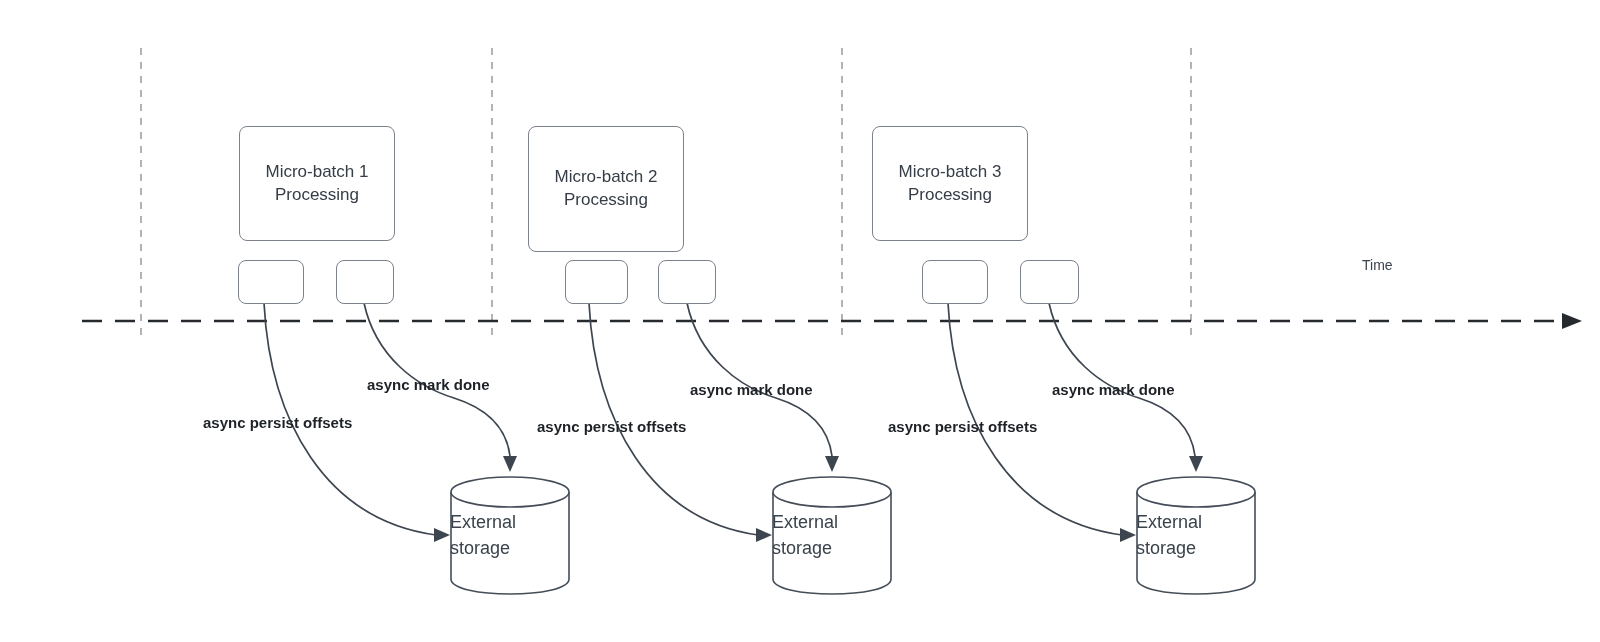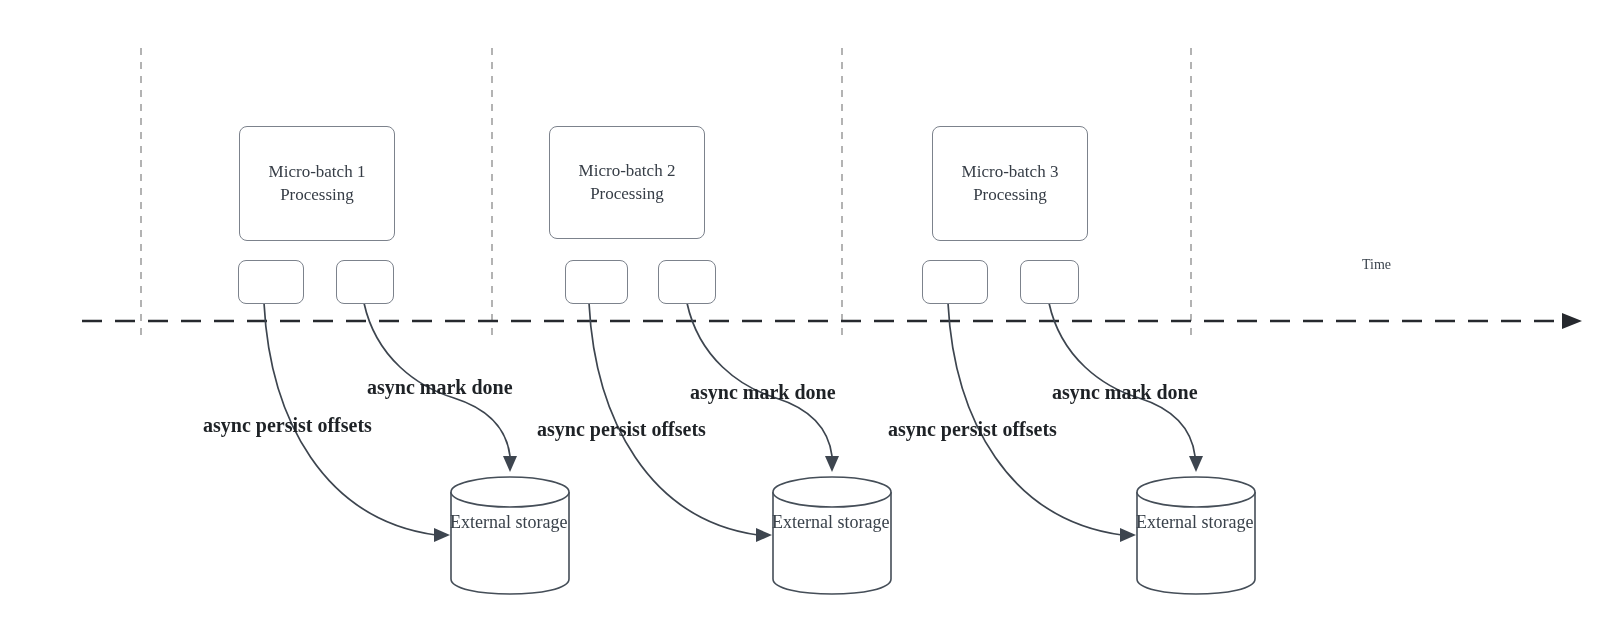--- a/index.html
+++ b/index.html
@@ -1,21 +1,21 @@
 <!DOCTYPE html>
 <html><head>
 <meta charset="utf-8">
 <style>
   html, body { margin: 0; padding: 0; background: #ffffff; }
   .canvas {
     position: relative;
     width: 1600px;
     height: 642px;
     background: #ffffff;
-    font-family: Liberation Serif, serif;
+    font-family: Liberation Sans, sans-serif;
     overflow: hidden;
   }
   .overlay { position: absolute; left: 0; top: 0; }
   .node {
     position: absolute;
     background: #ffffff;
     border: 1.5px solid #7c828c;
     border-radius: 8px;
     box-sizing: border-box;
   }
@@ -25,21 +25,21 @@
     justify-content: center;
     text-align: center;
     font-size: 17px;
     line-height: 1.35;
     color: #363d46;
     padding: 0 14px;
   }
   .blabel {
     position: absolute;
     font-weight: bold;
-    font-size: 20px;
+    font-size: 15px;
     color: #1e2226;
     white-space: nowrap;
   }
   .storage-label {
     position: absolute;
     width: 120px;
     font-size: 18px;
     line-height: 1.45;
     color: #3a424b;
   }
@@ -98,30 +98,30 @@
   <div>
     <div class="node main-box" style="left:239px; top:126px; width:156px; height:115px;">Micro-batch 1 Processing</div>
     <div class="node" style="left:238px; top:260px; width:66px; height:44px;"></div>
     <div class="node" style="left:336px; top:260px; width:58px; height:44px;"></div>
     <div class="blabel" style="left:203px; top:414px;">async persist offsets</div>
     <div class="blabel" style="left:367px; top:376px;">async mark done</div>
     <div class="storage-label" style="left:450px; top:509px;">External storage</div>
   </div>
 
   <div>
-    <div class="node main-box" style="left:549px; top:126px; width:156px; height:113px;">Micro-batch 2 Processing</div>
+    <div class="node main-box" style="left:528px; top:126px; width:156px; height:126px;">Micro-batch 2 Processing</div>
     <div class="node" style="left:565px; top:260px; width:63px; height:44px;"></div>
     <div class="node" style="left:658px; top:260px; width:58px; height:44px;"></div>
     <div class="blabel" style="left:537px; top:418px;">async persist offsets</div>
     <div class="blabel" style="left:690px; top:381px;">async mark done</div>
     <div class="storage-label" style="left:772px; top:509px;">External storage</div>
   </div>
 
   <div>
-    <div class="node main-box" style="left:932px; top:126px; width:156px; height:115px;">Micro-batch 3 Processing</div>
+    <div class="node main-box" style="left:872px; top:126px; width:156px; height:115px;">Micro-batch 3 Processing</div>
     <div class="node" style="left:922px; top:260px; width:66px; height:44px;"></div>
     <div class="node" style="left:1020px; top:260px; width:59px; height:44px;"></div>
     <div class="blabel" style="left:888px; top:418px;">async persist offsets</div>
     <div class="blabel" style="left:1052px; top:381px;">async mark done</div>
     <div class="storage-label" style="left:1136px; top:509px;">External storage</div>
   </div>
 
   <div class="time-label">Time</div>
 
 </div>

